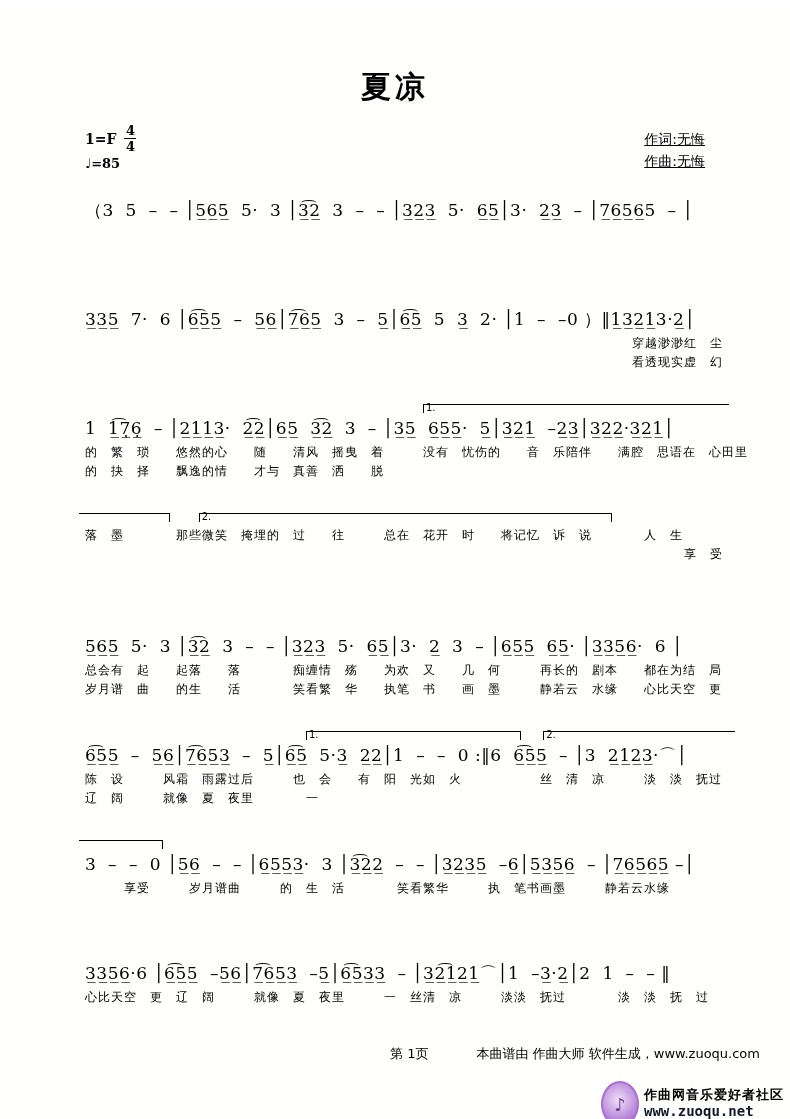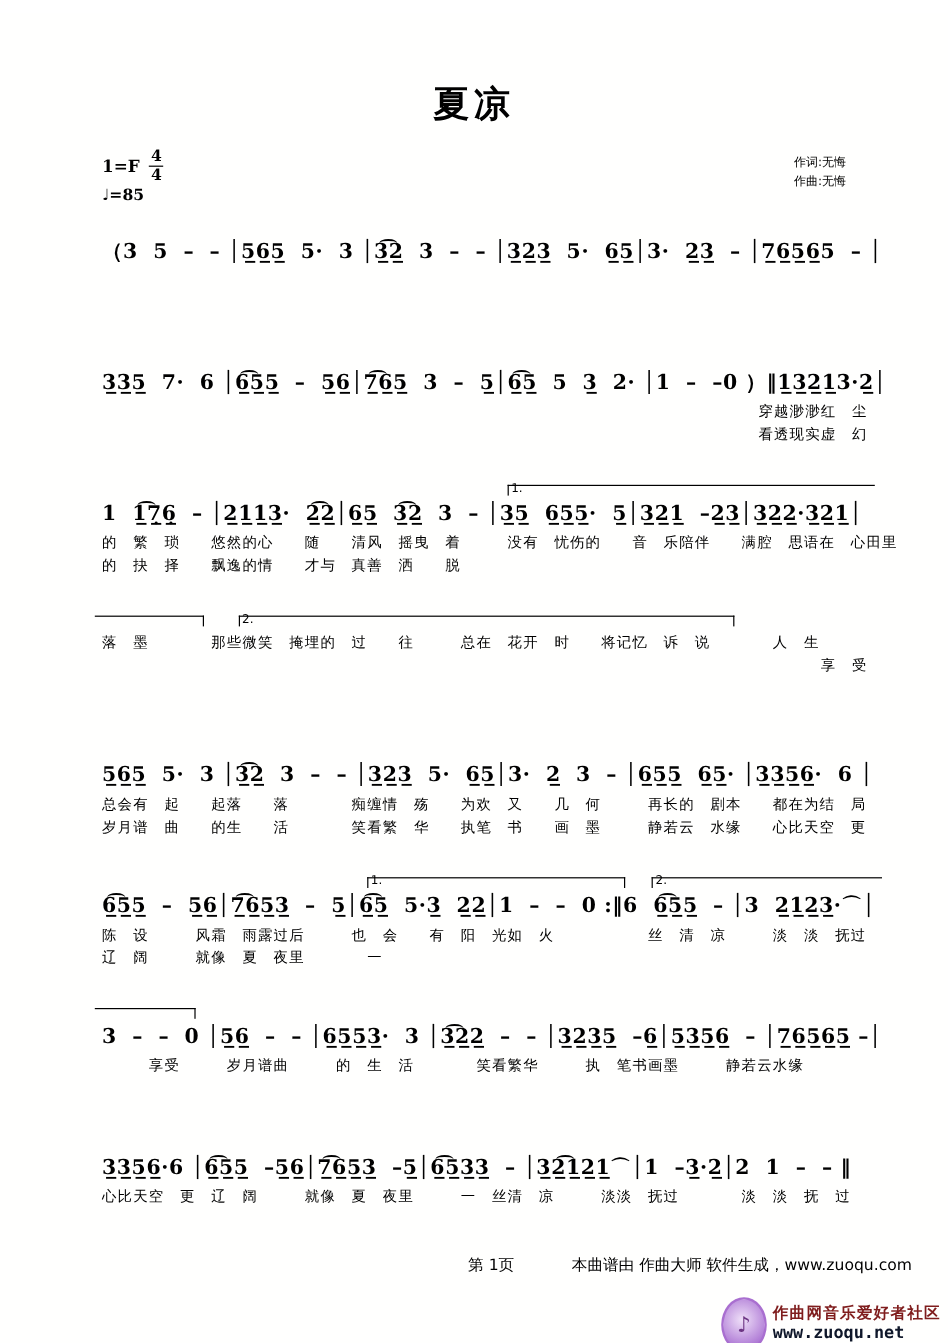--- a/index.html
+++ b/index.html
@@ -13,45 +13,45 @@
     font-size:30px; font-weight:bold; letter-spacing:4px;
     font-family:"DejaVu Sans", sans-serif;
   }
   .meta-row { position:relative; margin:16px 85px 0 85px; height:54px; }
   .key-block { position:absolute; left:0; top:0; font-size:14px; }
   .key-line { display:flex; align-items:center; gap:8px; }
   .key-sig { font-family:"DejaVu Serif", serif; font-weight:bold; }
   .frac { display:inline-flex; flex-direction:column; align-items:center; line-height:1; font-family:"DejaVu Serif", serif; font-weight:bold; font-size:13px; }
   .frac-bar { width:12px; height:1px; background:#000; margin:1px 0; }
   .tempo-line { margin-top:3px; font-size:13px; font-family:"DejaVu Serif", serif; font-weight:bold; }
-  .credits { position:absolute; right:0; top:4px; font-size:10px; line-height:1.6; }
+  .credits { position:absolute; right:0; top:4px; font-size:14px; line-height:1.6;text-decoration:underline; }
   .score { margin:6px 55px 0 85px; width:650px; }
   .system { position:relative; padding-top:14px; min-height:78px; margin-bottom:17px; }
   .notation {
-    font-family:"DejaVu Serif", serif; font-weight:bold;
+    font-family:"DejaVu Serif", serif; font-weight:normal;
     font-size:17px; line-height:1.5; white-space:pre; letter-spacing:0.5px;
   }
   .lyrics { font-size:12px; white-space:pre; letter-spacing:1px; line-height:1.45; margin-top:2px; }
   .lyrics.right { text-align:right; padding-right:12px; }
   .volta { position:absolute; top:2px; height:9px; border-top:1px solid #000; box-sizing:border-box; }
   .volta-label { position:absolute; left:2px; top:-2px; font-size:10px; line-height:1; }
   .footer {
     position:absolute; left:0; top:1034px; width:100%; box-sizing:border-box;
     display:flex; justify-content:flex-end; align-items:baseline; gap:48px;
     padding-right:30px; font-size:13px;
   }
   .wm { position:absolute; right:6px; top:1070px; display:flex; align-items:center; gap:5px; }
   .wm-oval {
     width:34px; height:42px; border-radius:50%;
     background:radial-gradient(circle at 45% 40%, #efe0f8, #b07cd6 70%, #9b59b6);
     border:2px solid #a96fd0; display:flex; align-items:center; justify-content:center;
     color:#6c3483; font-size:18px; font-weight:bold;
   }
   .wm-col { display:flex; flex-direction:column; line-height:1.15; }
-  .wm-cjk { color:#7f1d1d; font-size:13px; font-weight:bold; letter-spacing:1px; }
+  .wm-cjk { color:#000000; font-size:13px; font-weight:bold; letter-spacing:1px; }
   .wm-url { color:#0f172a; font-size:14px; font-weight:bold; font-family:"DejaVu Sans Mono", monospace; }
 </style>
 </head>
 <body>
 
 <div class="page">
 
   <h1 class="title">夏凉</h1>
 
   <div class="meta-row">

